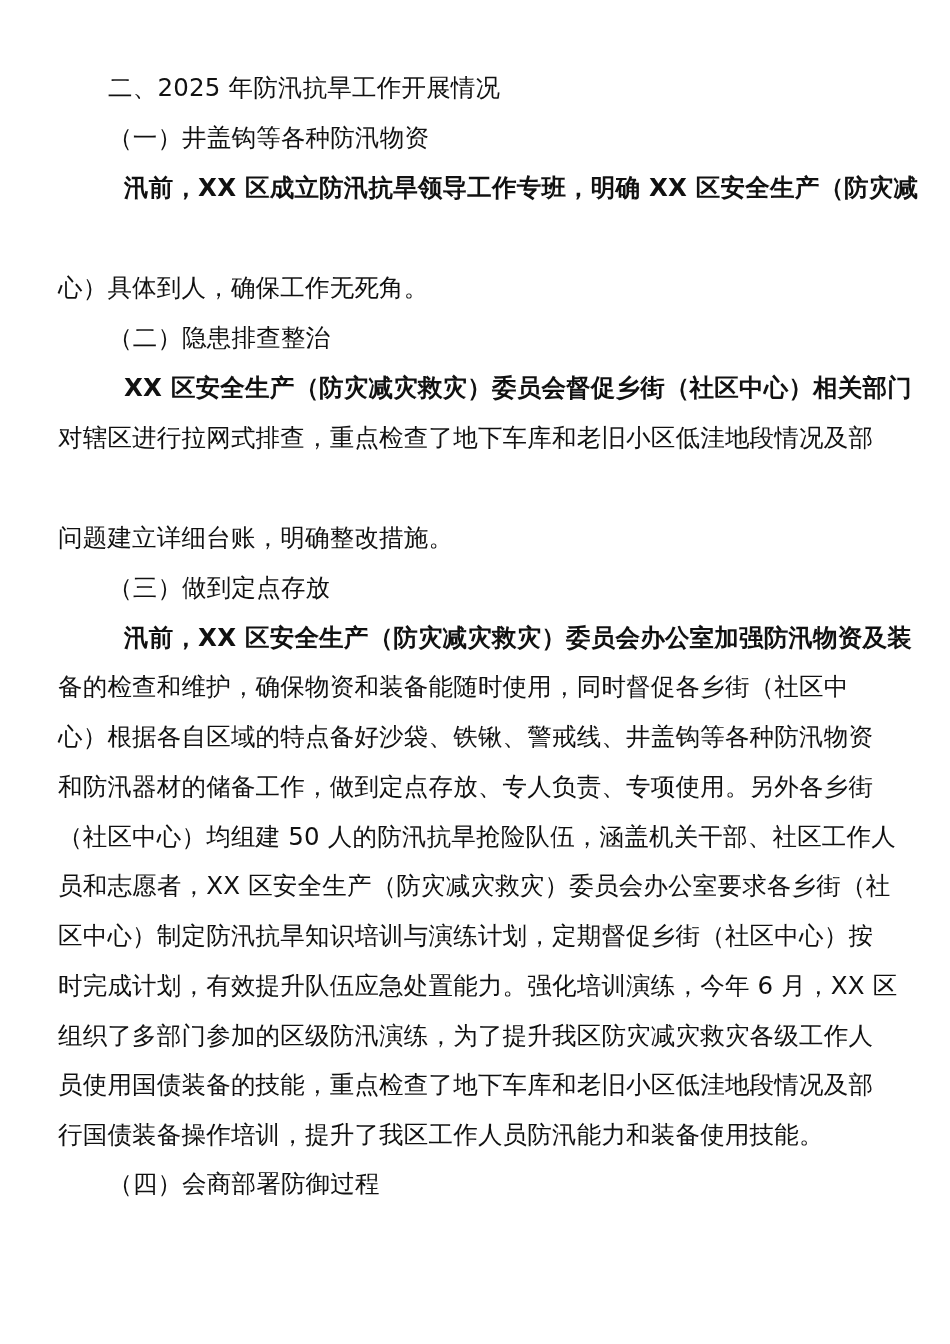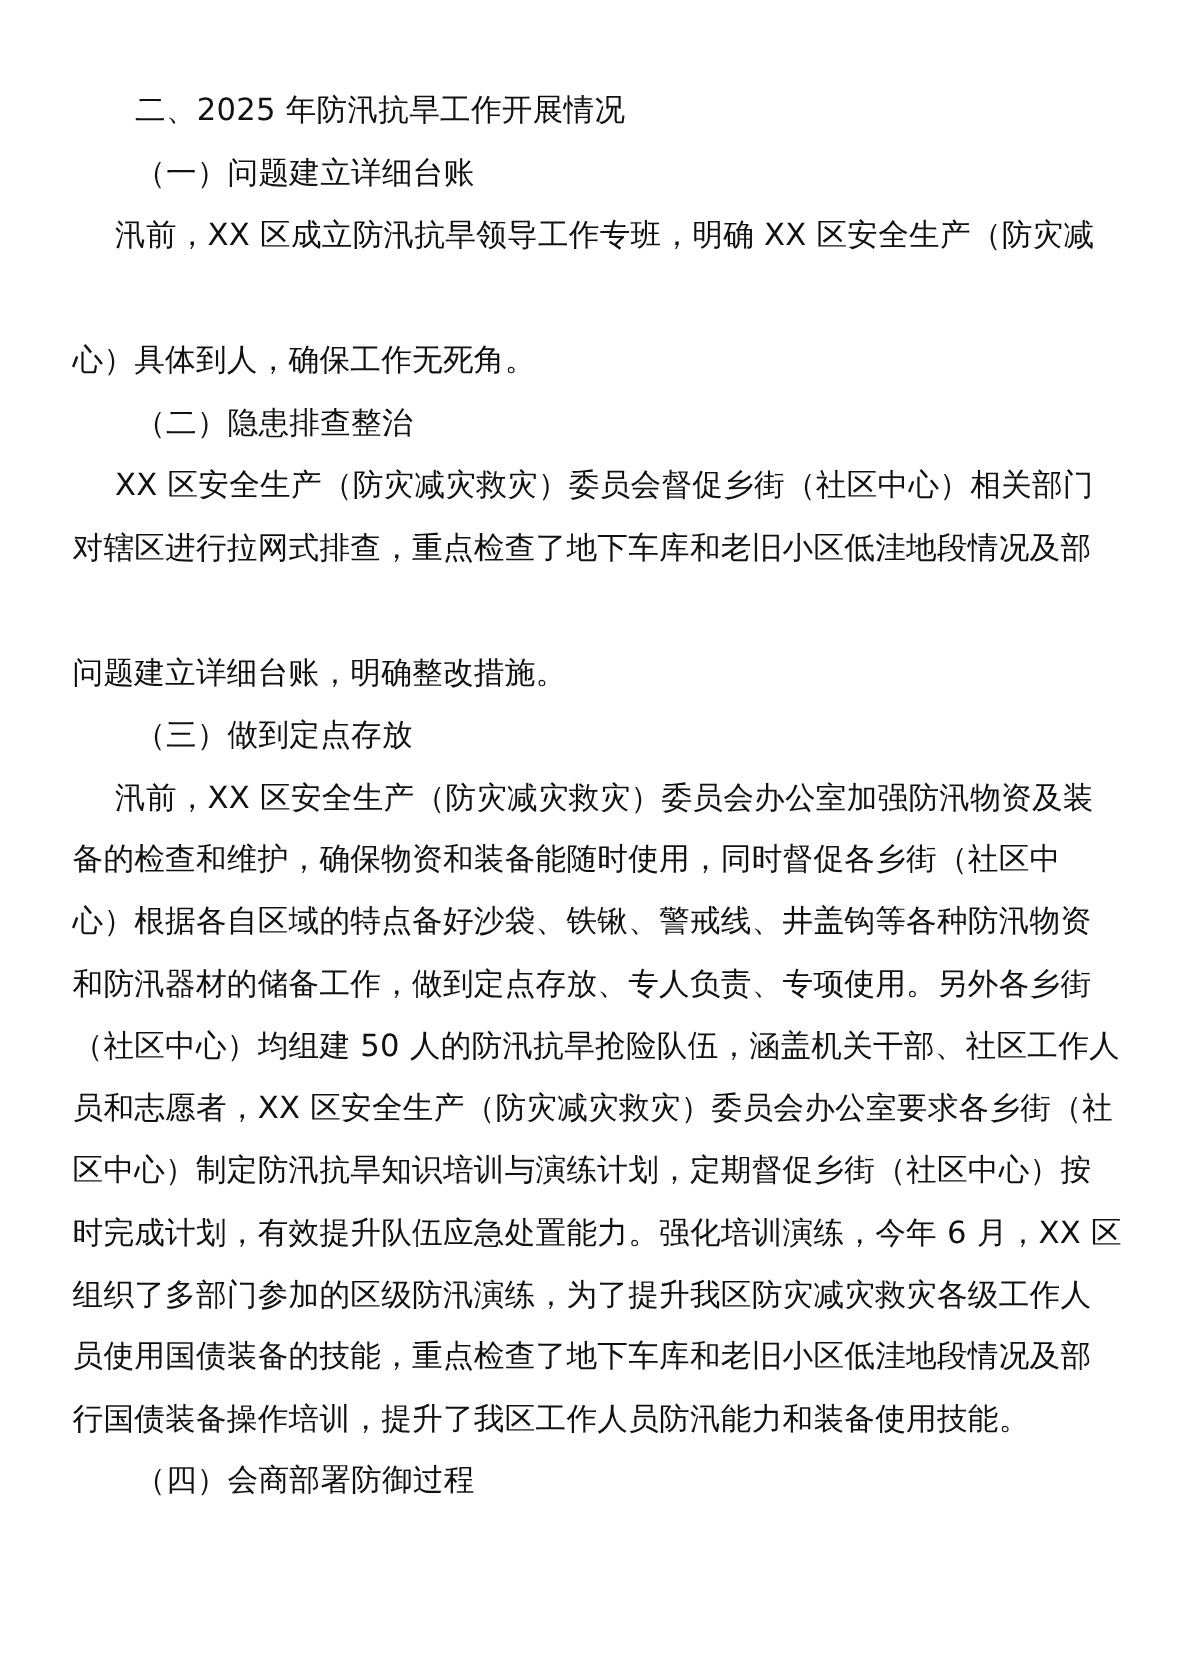--- a/index.html
+++ b/index.html
@@ -1,29 +1,29 @@
 <!DOCTYPE html>
 <html><head>
 <meta charset="utf-8">
 <style>
   html, body { margin: 0; padding: 0; background: #ffffff; }
   body { width: 950px; height: 1344px; position: relative; overflow: hidden;
          font-family: "DejaVu Sans", "Liberation Sans", sans-serif; color: #111111; }
   .page { position: absolute; left: 0; top: 0; width: 762px; height: 1344px; background: #fff; }
   .line { position: absolute; left: 58px; height: 40px; line-height: 40px;
           font-size: 24.5px; white-space: nowrap; letter-spacing: 0.2px; }
-  .indent { left: 92px; }
+  .indent { left: 124px; font-weight: bold; }
   .heading { left: 108px; }
 </style>
 </head>
 <body>
 
 <div class="page">
   <div class="line heading" style="top:68px">二、2025 年防汛抗旱工作开展情况</div>
-  <div class="line heading" style="top:118px">（一）问题建立详细台账</div>
+  <div class="line heading" style="top:118px">（一）井盖钩等各种防汛物资</div>
   <div class="line indent" style="top:168px">汛前，XX 区成立防汛抗旱领导工作专班，明确 XX 区安全生产（防灾减</div>
   <div class="line" style="top:268px">心）具体到人，确保工作无死角。</div>
   <div class="line heading" style="top:318px">（二）隐患排查整治</div>
   <div class="line indent" style="top:368px">XX 区安全生产（防灾减灾救灾）委员会督促乡街（社区中心）相关部门</div>
   <div class="line" style="top:418px">对辖区进行拉网式排查，重点检查了地下车库和老旧小区低洼地段情况及部</div>
   <div class="line" style="top:518px">问题建立详细台账，明确整改措施。</div>
   <div class="line heading" style="top:568px">（三）做到定点存放</div>
   <div class="line indent" style="top:618px">汛前，XX 区安全生产（防灾减灾救灾）委员会办公室加强防汛物资及装</div>
   <div class="line" style="top:667px">备的检查和维护，确保物资和装备能随时使用，同时督促各乡街（社区中</div>
   <div class="line" style="top:717px">心）根据各自区域的特点备好沙袋、铁锹、警戒线、井盖钩等各种防汛物资</div>

